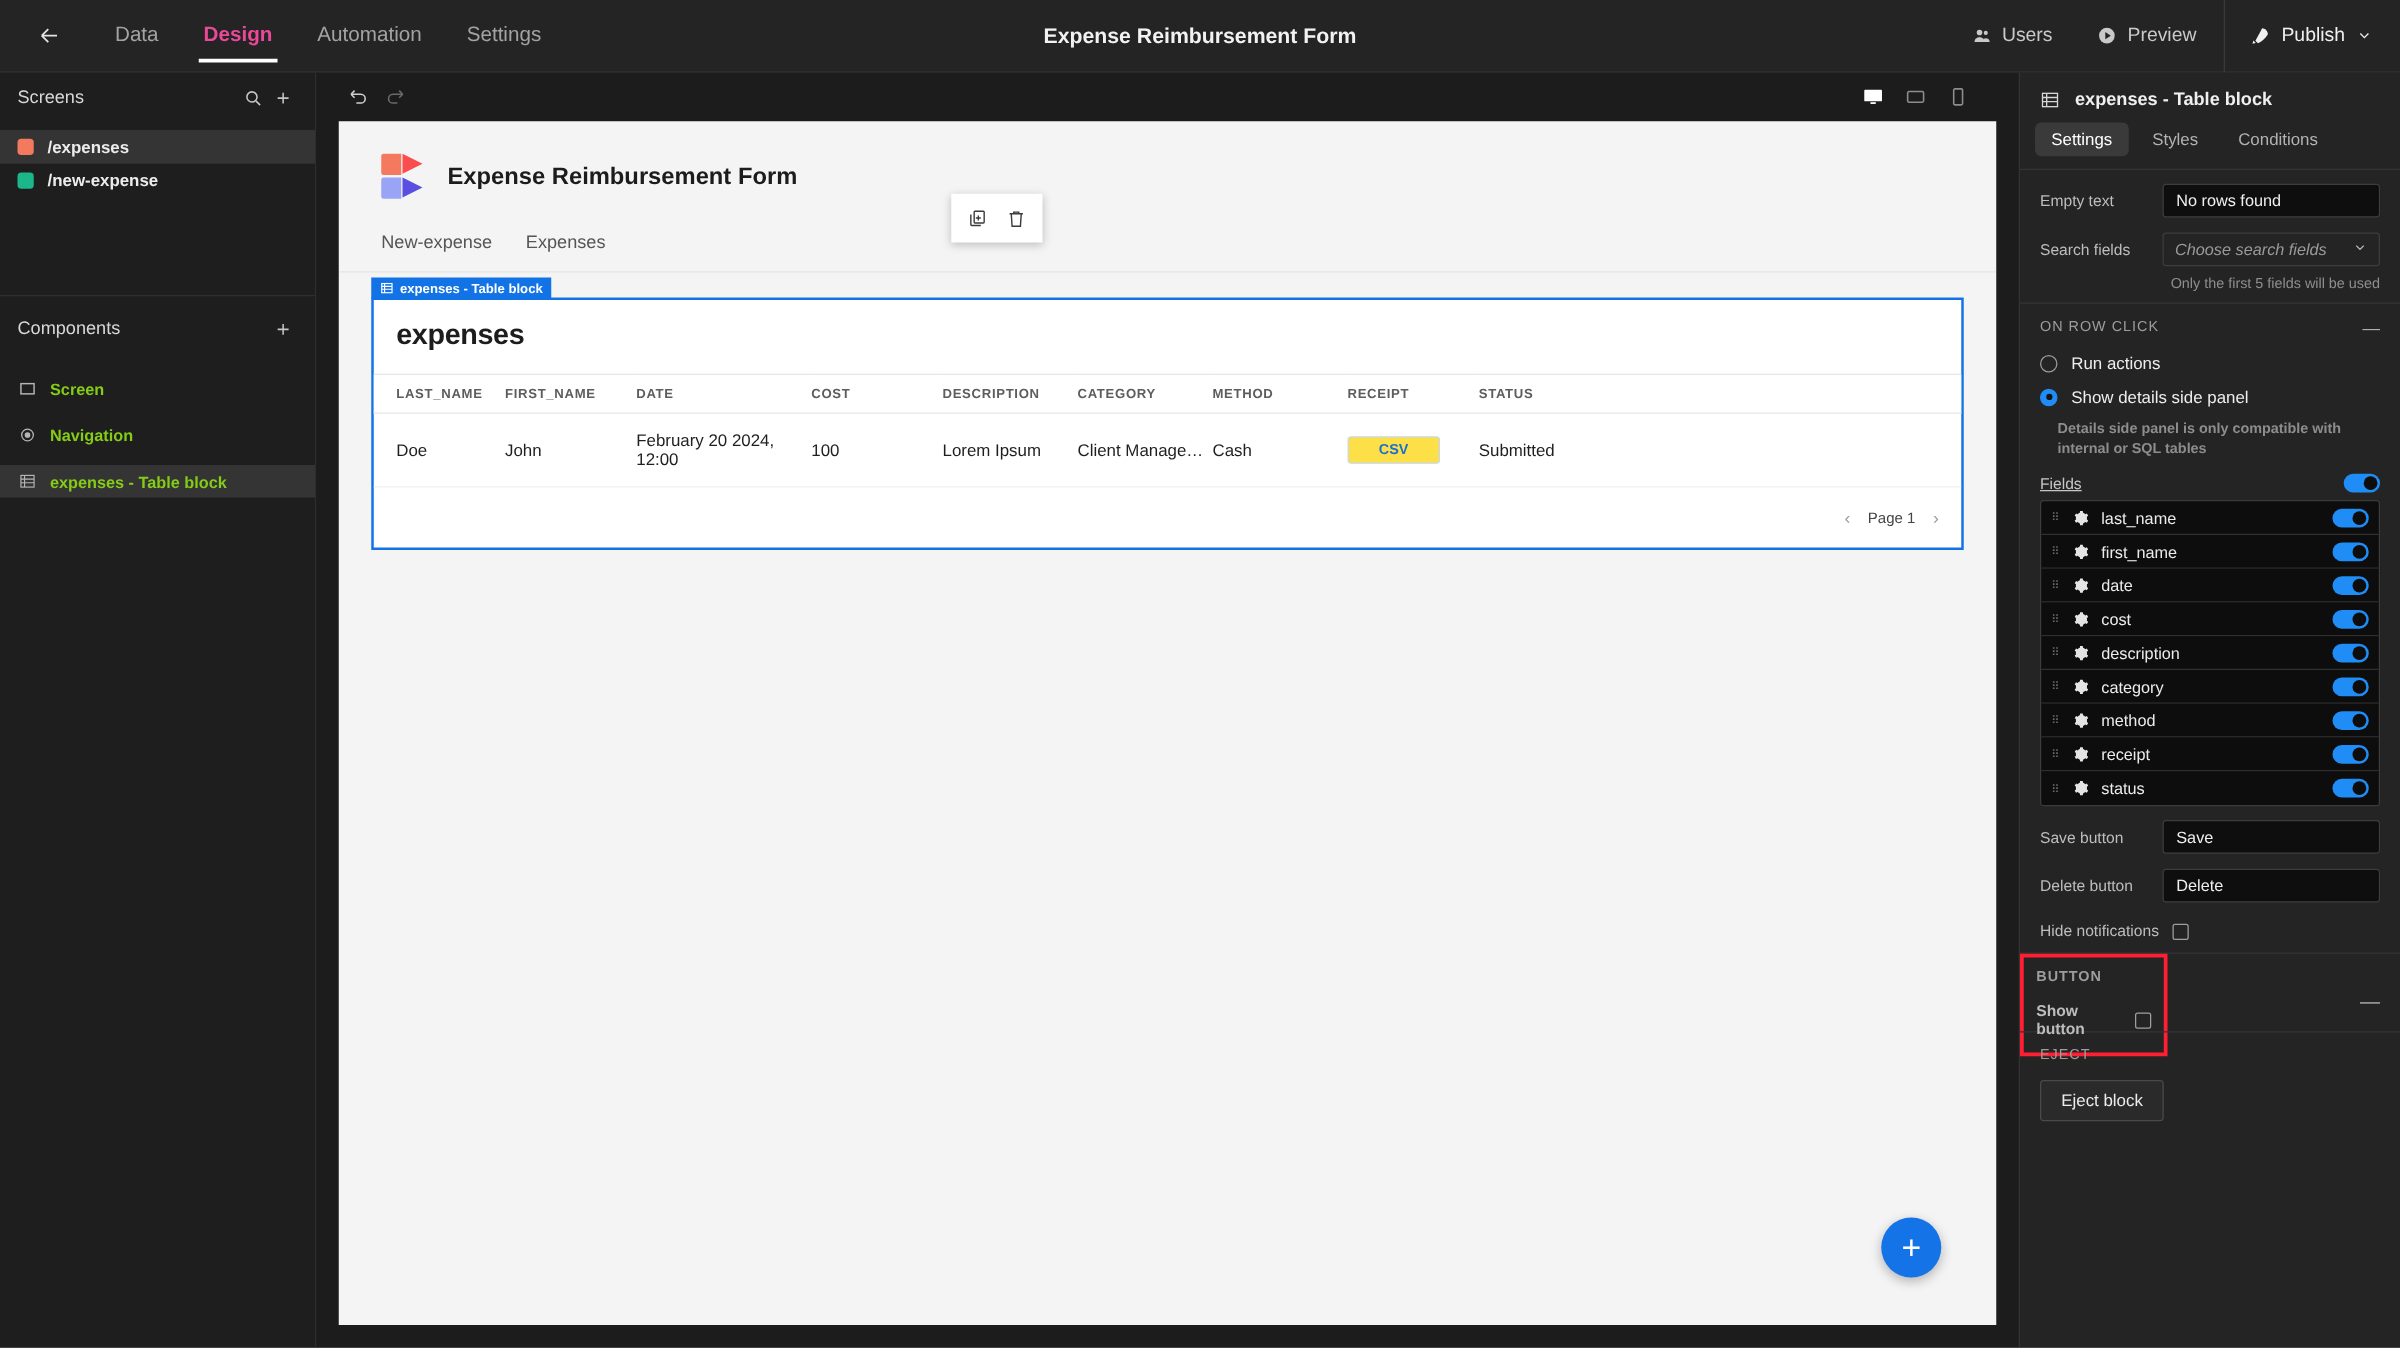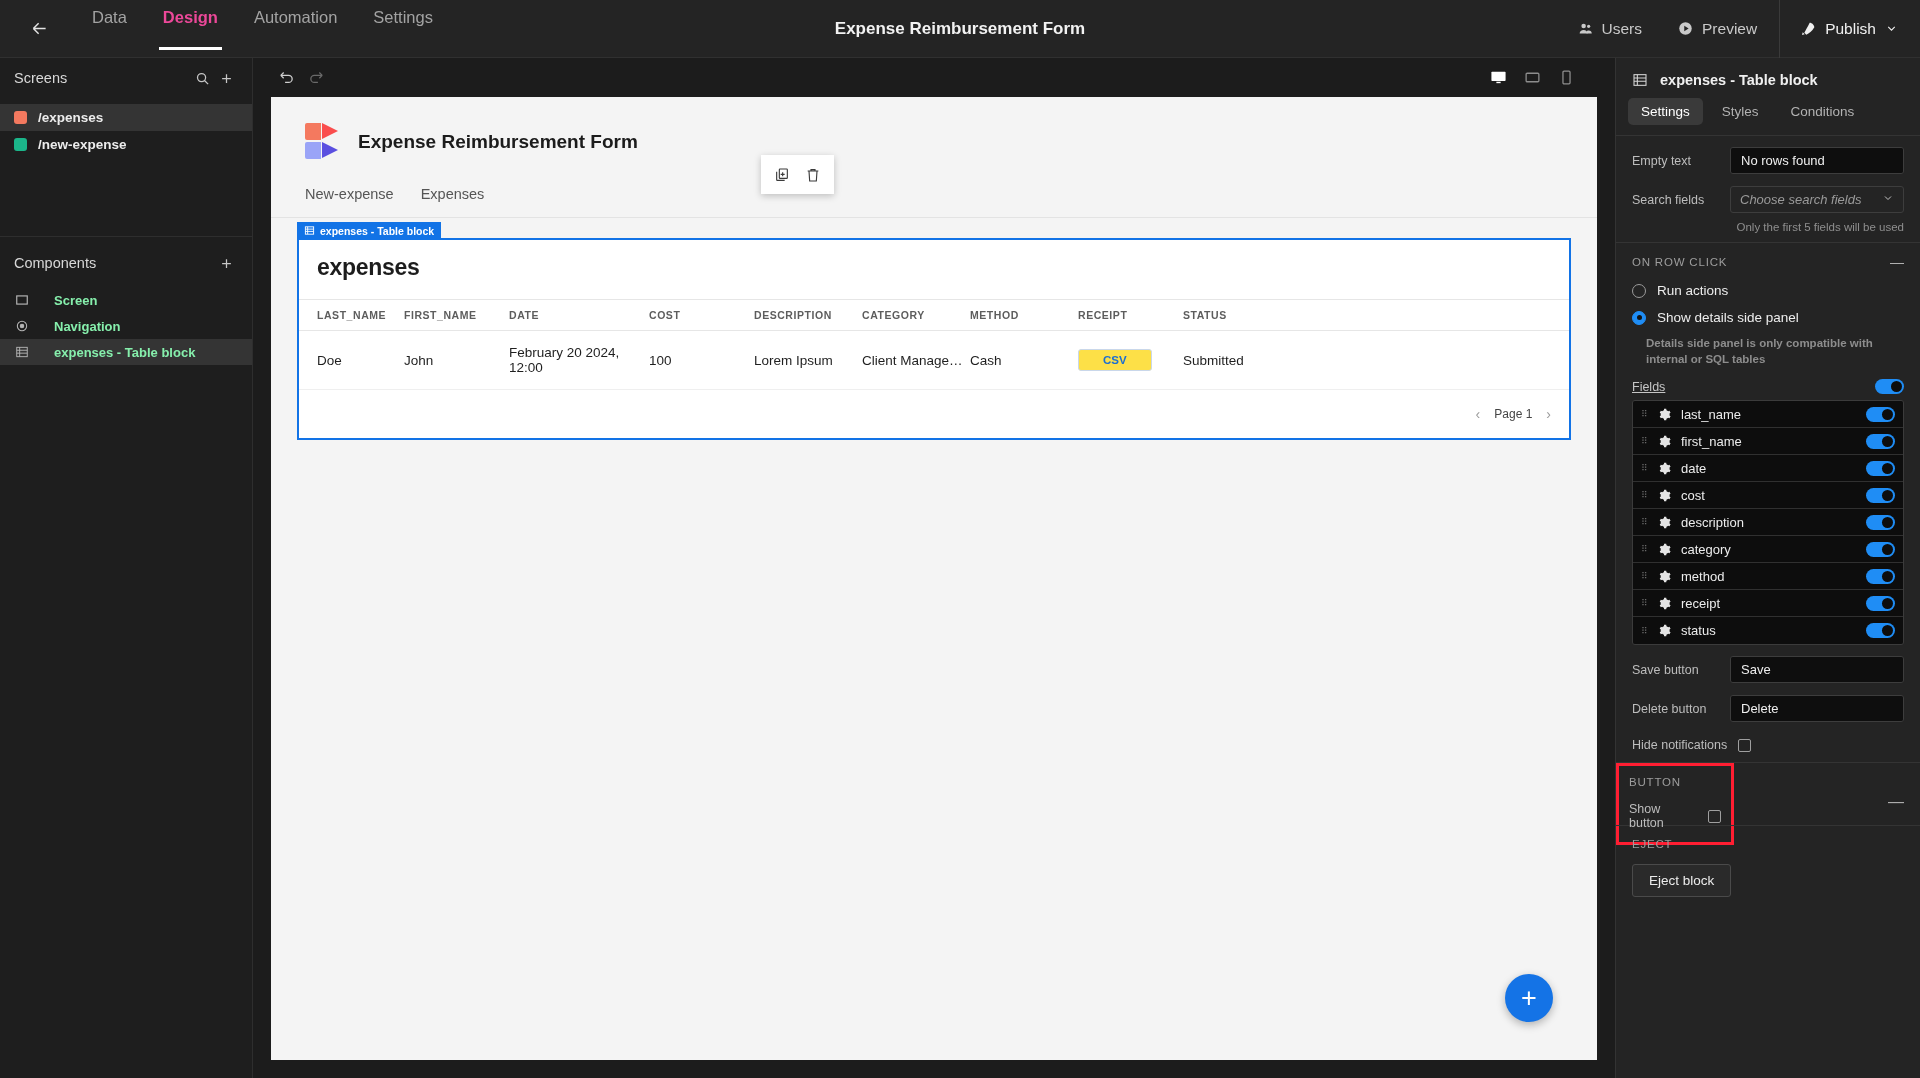--- a/index.html
+++ b/index.html
@@ -16,21 +16,21 @@
     height: 58px; background: #242424; display: flex; align-items: center;
     flex: 0 0 58px; position: relative; border-bottom: 1px solid #303030;
   }
   .back-btn {
     width: 34px; height: 34px; margin-left: 22px; display: flex;
     align-items: center; justify-content: center; color: #e3e3e3; cursor: pointer;
     border-radius: 4px;
   }
   .nav-tabs { display: flex; align-items: center; gap: 0px; margin-left: 18px; height: 58px; }
   .nav-tab {
-    position: relative; height: 42px; display: flex; align-items: flex-start;
+    position: relative; height: 42px; display: flex; align-items: center;
     padding: 0 18px; font-size: 16.5px; color: #a3a3a3; cursor: pointer;
   }
   .nav-tab.active { color: #ec4899; font-weight: bold; }
   .nav-tab.active::after {
     content: ""; position: absolute; left: 14px; right: 14px; bottom: 0;
     height: 3px; background: #ffffff;
   }
   .top-title {
     position: absolute; left: 0; right: 0; text-align: center;
     font-size: 17px; color: #f2f2f2; font-weight: bold; pointer-events: none;
@@ -60,22 +60,22 @@
   .screens-list { padding-top: 6px; }
   .screen-item {
     height: 27px; display: flex; align-items: center; gap: 11px;
     padding: 0 14px; font-size: 13.5px; color: #ececec; cursor: pointer; font-weight: bold;
   }
   .screen-item.selected { background: #343434; }
   .dot { width: 13px; height: 13px; border-radius: 3px; flex: 0 0 13px; }
   .side-sep { height: 1px; background: #2e2e2e; margin-top: 78px; }
   .comp-list { padding-top: 4px; }
   .comp-item {
-    height: 26px; display: flex; align-items: center; gap: 24px; padding: 0 14px;
-    font-size: 13px; color: #86efac; cursor: pointer; font-weight: bold;
+    height: 26px; display: flex; align-items: center; gap: 10px; padding: 0 14px;
+    font-size: 13px; color: #84cc16; cursor: pointer; font-weight: bold; margin-top: 11px;
   }
   .comp-item.selected { background: #343434; }
   .comp-ic { width: 16px; height: 16px; flex: 0 0 16px; display: flex; align-items: center; justify-content: center; color: #b5b5b5; }
 
   
   .canvas-wrap { flex: 1; background: #1c1c1c; display: flex; flex-direction: column; min-width: 0; }
   .canvas-toolbar { height: 39px; display: flex; align-items: center; padding: 0 18px; position: relative; }
   .tb-btn { width: 30px; height: 28px; display: flex; align-items: center; justify-content: center; color: #cfcfcf; cursor: pointer; }
   .tb-btn.disabled { color: #6a6a6a; }
   .device-group { margin-left: auto; display: flex; align-items: center; gap: 4px; margin-right: 16px; }
@@ -186,21 +186,21 @@
   .fitem { display: flex; align-items: center; gap: 9px; height: 27px; padding: 0 8px; background: #0d0d0d; border-bottom: 1px solid #303030; }
   .fitem:last-child { border-bottom: none; }
   .grip { color: #6a6a6a; font-size: 9px; line-height: 8px; letter-spacing: 1px; cursor: grab; flex: 0 0 8px; }
   .gear { color: #e4e4e4; display: flex; cursor: pointer; flex: 0 0 14px; }
   .fname { flex: 1; font-size: 13px; color: #ececec; }
 
   .chk { width: 13px; height: 13px; border: 1.6px solid #9f9f9f; border-radius: 2px; cursor: pointer; flex: 0 0 13px; }
   .chk-row { display: flex; align-items: center; gap: 11px; padding: 10px 16px; }
   .chk-row .cl { font-size: 12.5px; color: #bdbdbd; }
 
-  .highlight-box { border: 3px solid #ff1e32; margin: 0 12px 0 0; }
+  .highlight-box { border: 3px solid #ff1e32; margin: 0 12px 0 0; font-weight: bold; }
   .eject-btn {
     margin: 6px 16px; display: inline-flex; align-items: center; justify-content: center;
     padding: 8px 16px; border: 1px solid #4a4a4a; border-radius: 3px;
     color: #ececec; font-size: 13.5px; background: #2a2a2a; cursor: pointer;
   }
 </style>
 </head>
 <body>
 
 <div class="app">

